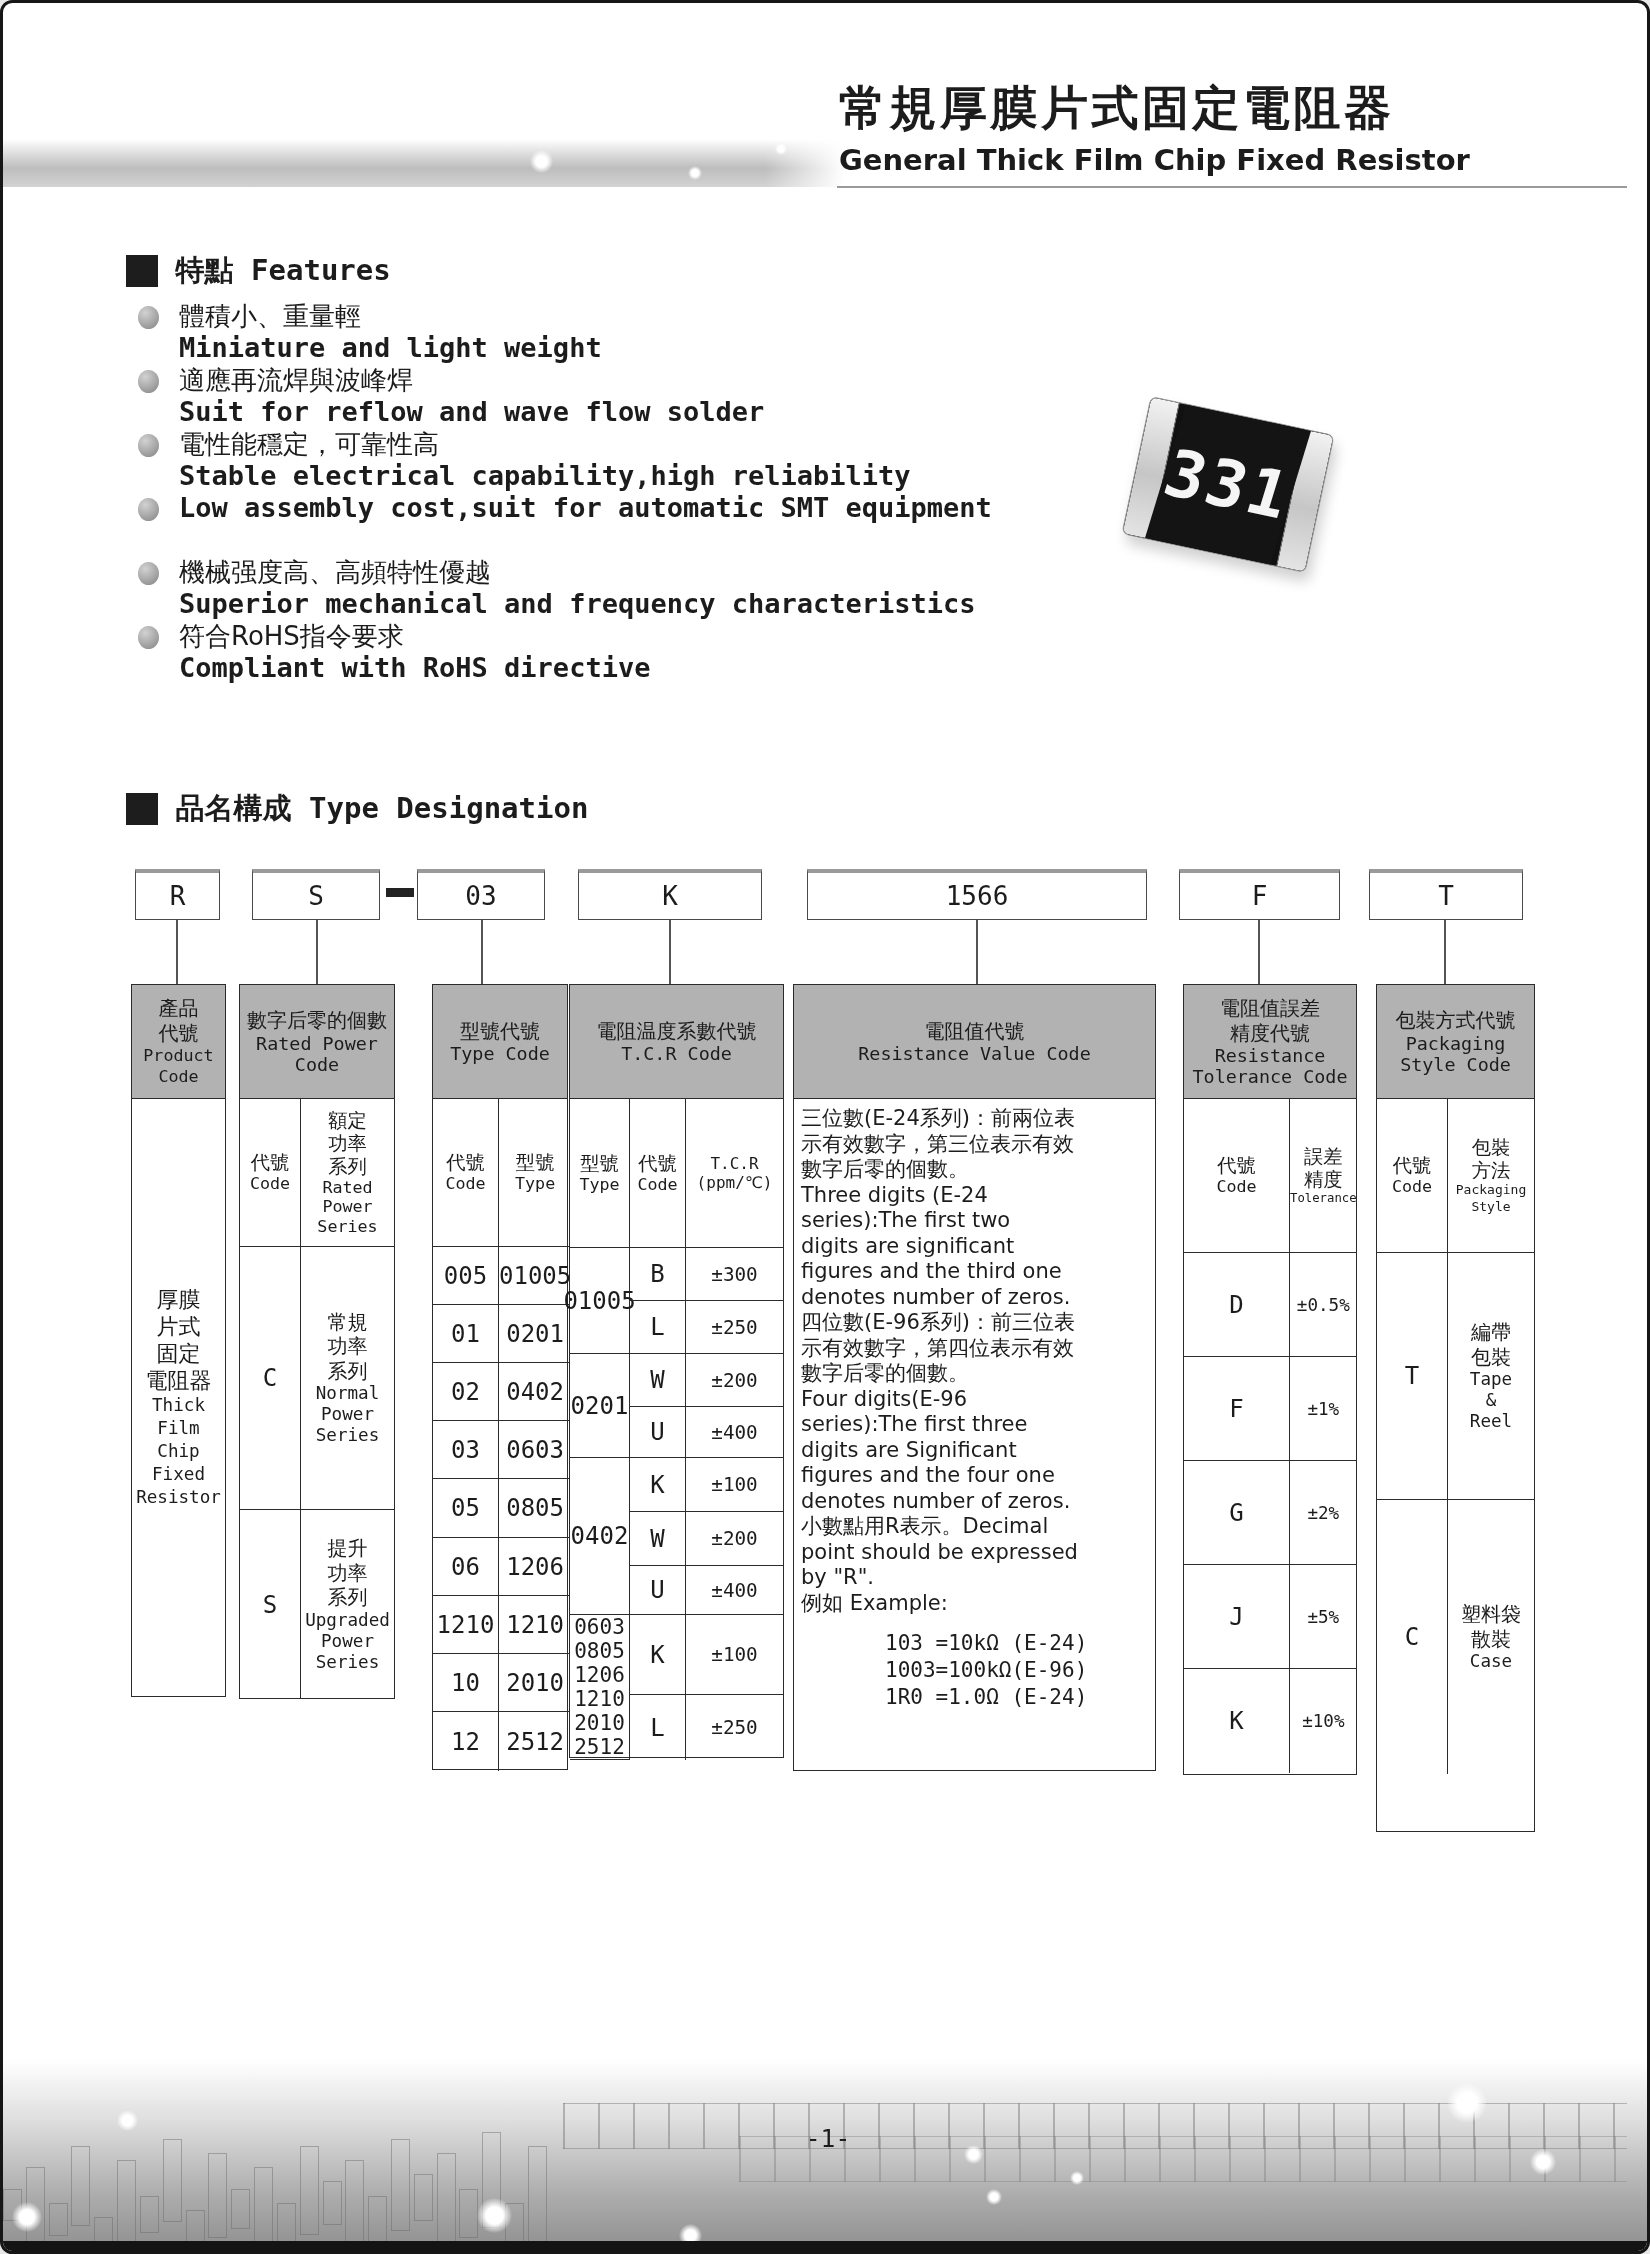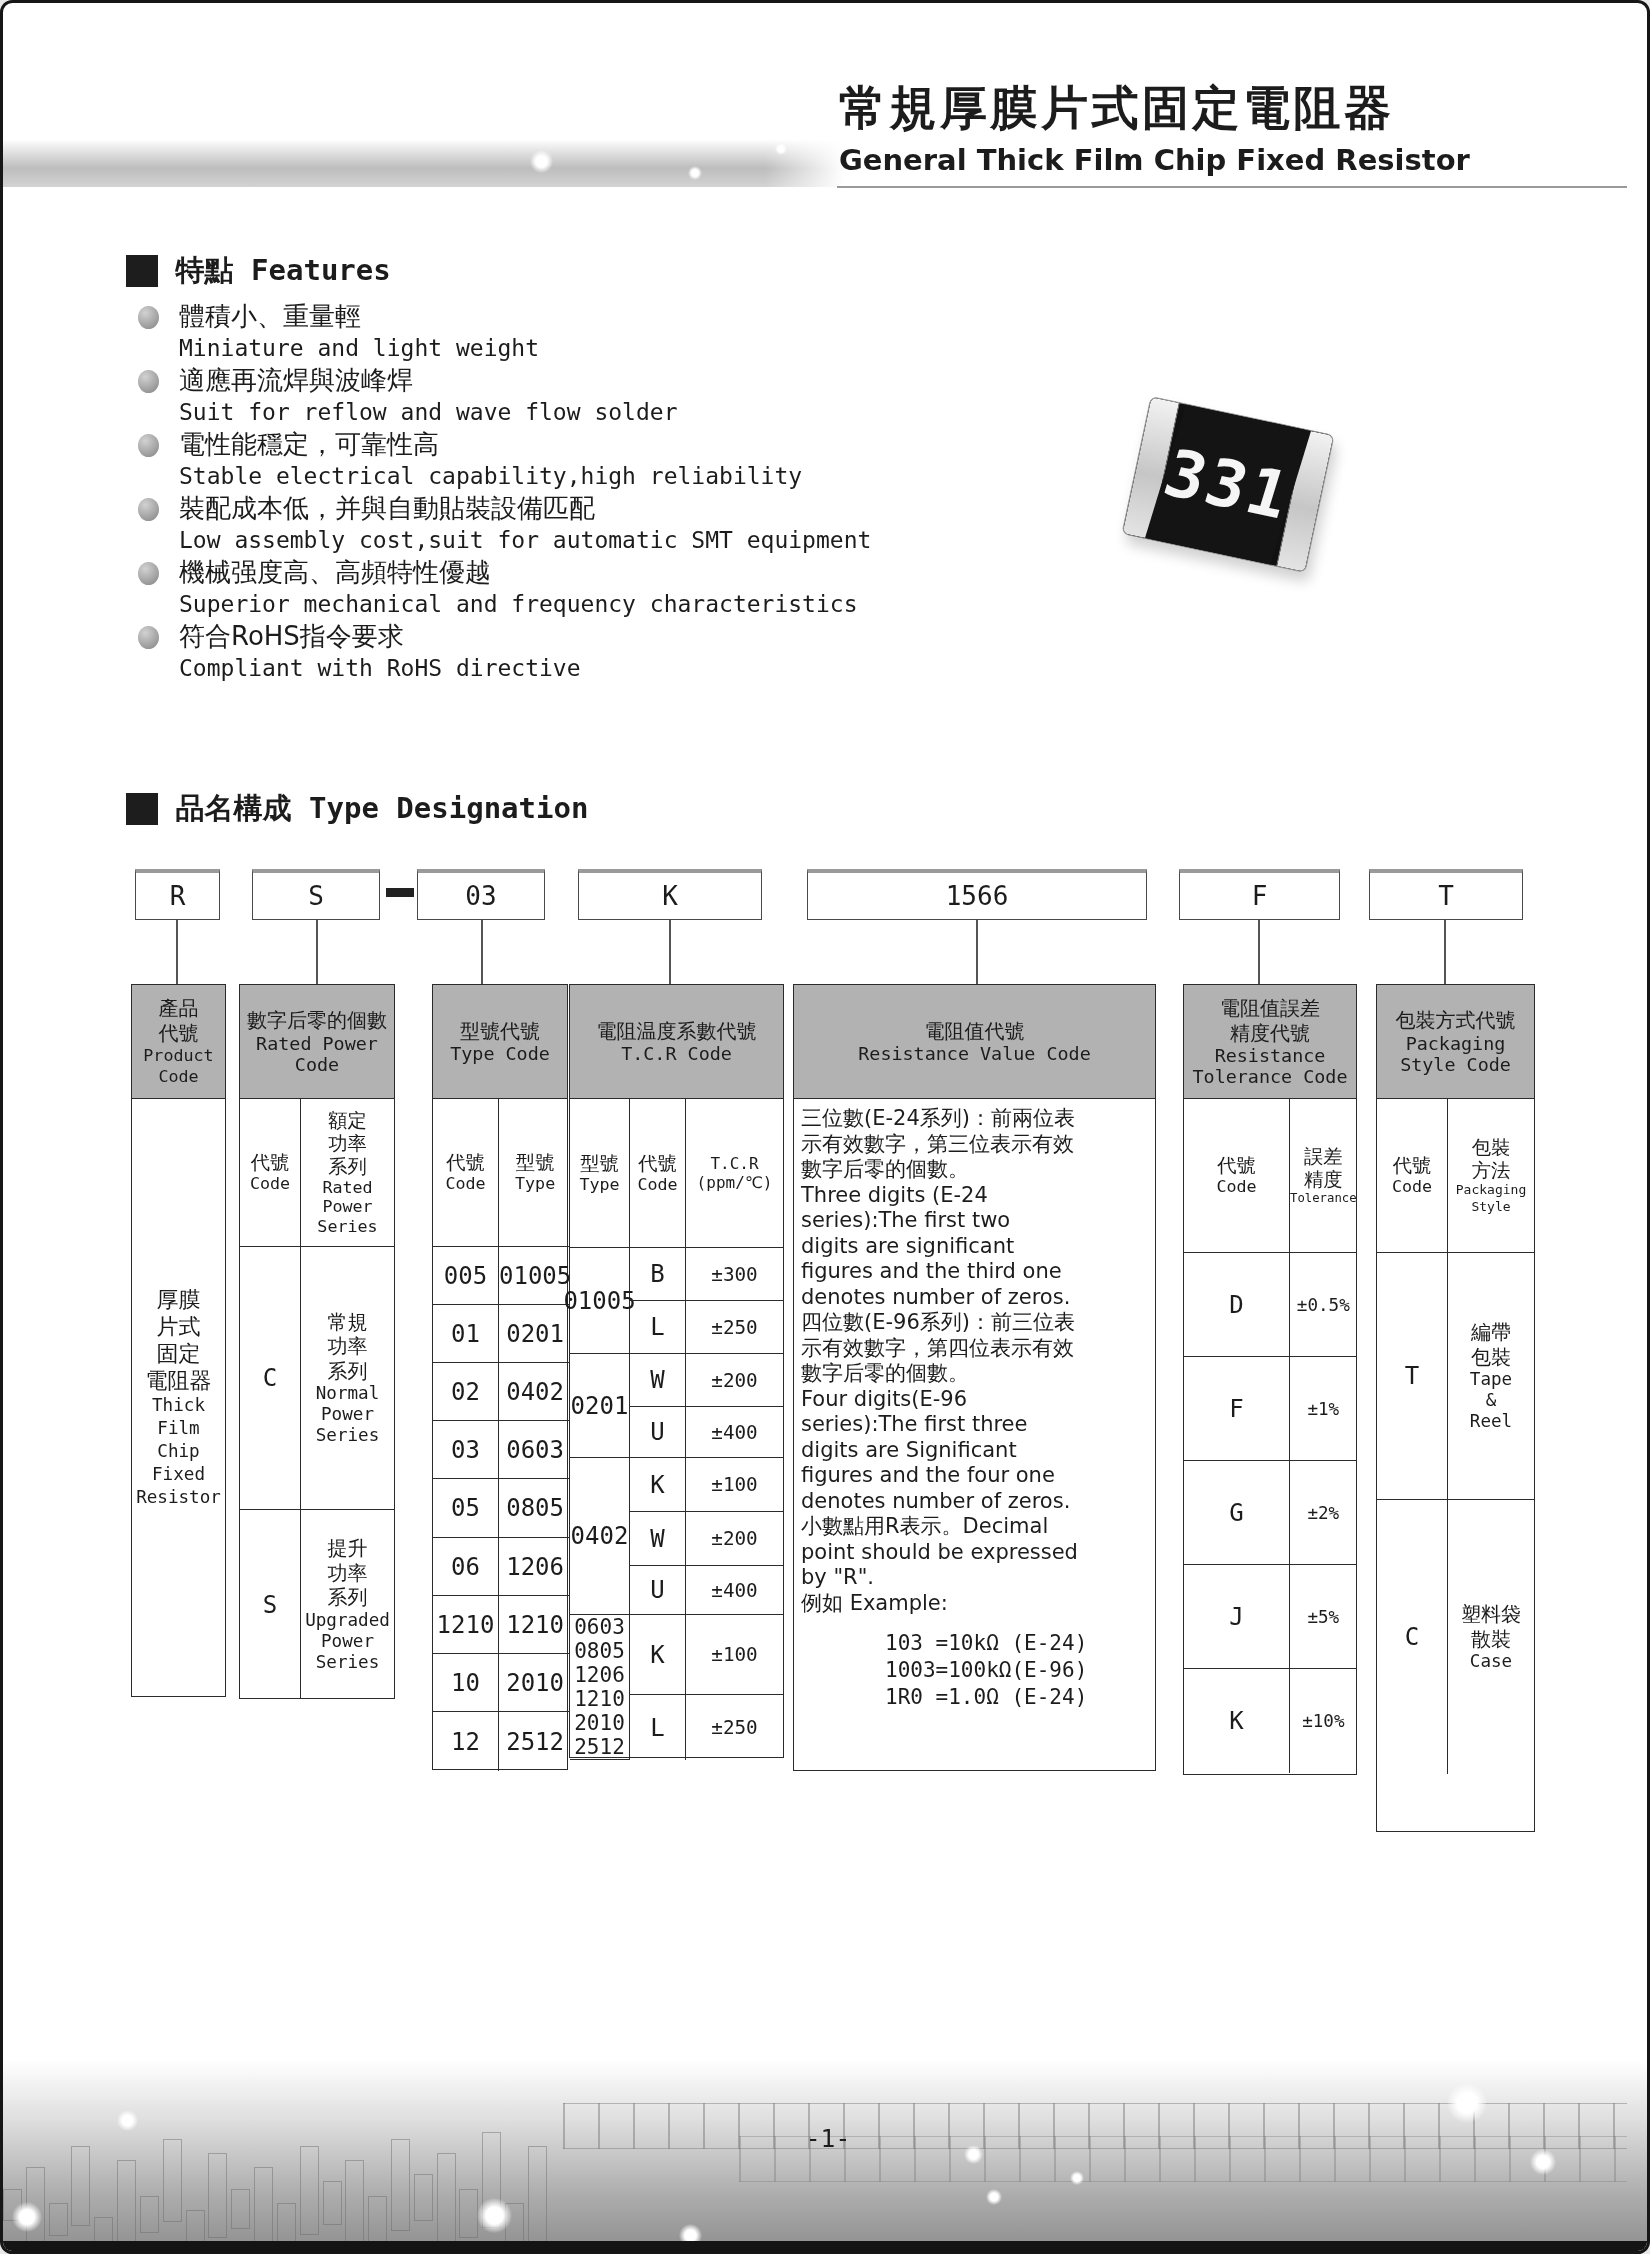--- a/index.html
+++ b/index.html
@@ -29,21 +29,21 @@
   .sect{position:absolute;display:flex;align-items:center;gap:17.6px;font-size:29px;font-weight:600;}
   .sq{width:32px;height:32px;background:#1d1d1d;flex:0 0 auto;}
   
   .feat-list{position:absolute;left:130px;top:297px;width:922px;}
   .feat-item{position:relative;padding-left:46px;height:64px;}
   .bullet{
     position:absolute;left:5.3px;top:6.1px;width:21px;height:23px;border-radius:50%;
     background:radial-gradient(circle at 35% 30%,#d2d2d2,#969696 75%);
   }
   .feat-cn{font-size:26px;line-height:32px;font-family:"DejaVu Sans",sans-serif;}
-  .feat-en{font-size:23px;line-height:32px;}
+  .feat-en{font-size:27px;line-height:32px;font-weight:bold;}
   
   .chip{
     position:absolute;left:1131px;top:411px;width:186px;height:139px;
     transform:rotate(12deg);display:flex;border:0.9px solid #9c9c9c;border-radius:7px;
     box-shadow:5.3px 8.8px 12.3px rgba(0,0,0,0.18);background:#111;
   }
   .cap{width:28px;background:linear-gradient(180deg,#f2f2f2,#c6c6c6 55%,#e4e4e4);}
   .cap.l{border-radius:6.1px 0 0 6.1px;border-right:1.8px solid #888;}
   .cap.r{border-radius:0 6.1px 6.1px 0;border-left:1.8px solid #888;}
   .chip-body{
@@ -143,21 +143,20 @@
       <div class="feat-cn">適應再流焊與波峰焊</div>
       <div class="feat-en">Suit for reflow and wave flow solder</div>
     </div>
     <div class="feat-item">
       <span class="bullet"></span>
       <div class="feat-cn">電性能穩定，可靠性高</div>
       <div class="feat-en">Stable electrical capability,high reliability</div>
     </div>
     <div class="feat-item">
       <span class="bullet"></span>
-      <div class="feat-cn">裝配成本低，并與自動貼裝設備匹配</div>
       <div class="feat-en">Low assembly cost,suit for automatic SMT equipment</div>
     </div>
     <div class="feat-item">
       <span class="bullet"></span>
       <div class="feat-cn">機械强度高、高頻特性優越</div>
       <div class="feat-en">Superior mechanical and frequency characteristics</div>
     </div>
     <div class="feat-item">
       <span class="bullet"></span>
       <div class="feat-cn">符合RoHS指令要求</div>

